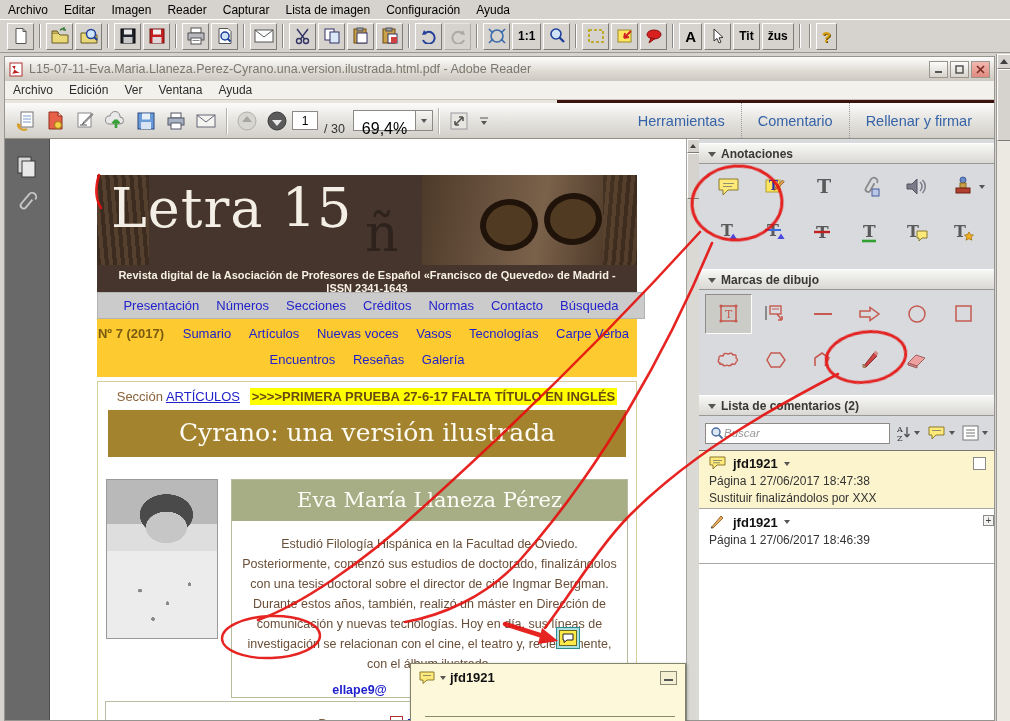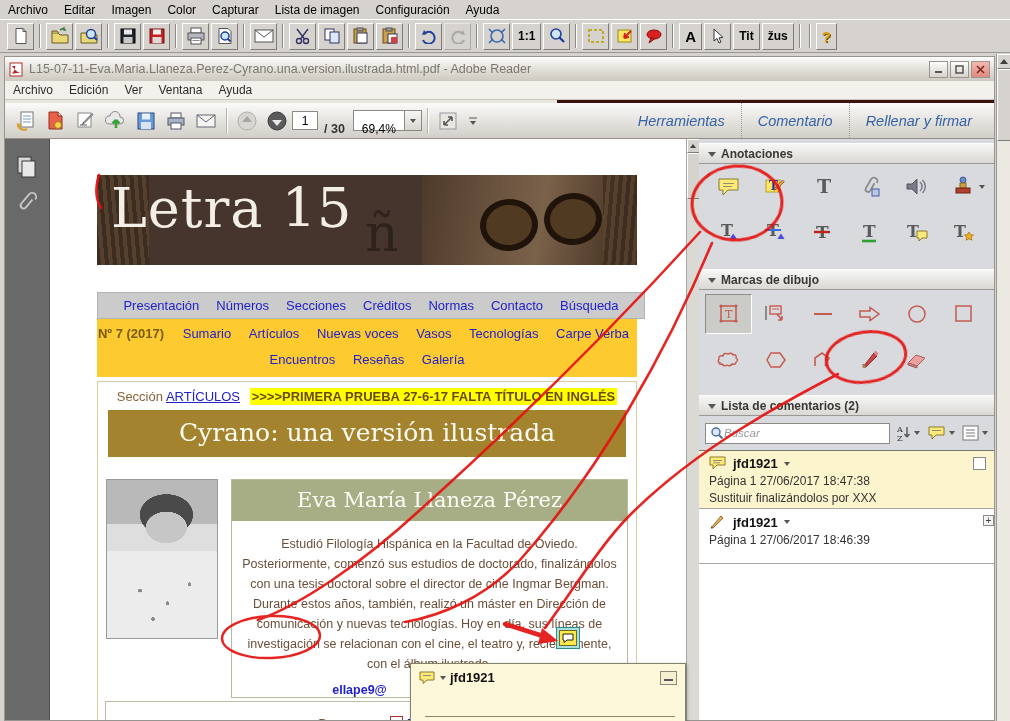--- a/index.html
+++ b/index.html
@@ -39,26 +39,26 @@
   .wbtn.close { background:linear-gradient(#f2b8b0,#e08a80); }
   .ar-menu { height:19px; background:#f2f1ec; display:flex; align-items:center; font-size:12px; color:#2e2e2e; border-bottom:1px solid #c8c5bf; }
   .ar-menu span { padding:2px 8px; }
   .ar-darkline { position:absolute; left:552px; top:43px; width:437px; height:3px; background:#3c120c; }
   .ar-toolbar { position:absolute; left:0; top:46px; width:989px; height:36px;
     background:linear-gradient(#fbfbfa,#e3e1dc 55%,#d2cfc9); border-bottom:1px solid #918e88;
     display:flex; align-items:center; padding:0 6px; }
   .abtn { width:30px; height:28px; display:flex; align-items:center; justify-content:center; }
   .asep { width:1px; height:26px; background:#b5b2ac; margin:0 5px; box-shadow:1px 0 0 #fff; }
   .page-input { width:26px; height:19px; border:1px solid #8d8a85; background:#fff; font-size:12px; text-align:center; }
-  .page-total { font-size:12.5px; color:#333; margin:16px 8px 0 6px;font-weight:bold; }
+  .page-total { font-size:12.5px; color:#333; margin:16px 8px 0 6px; }
   .zoom-combo { display:flex; align-items:center; height:21px; border:1px solid #8d8a85; background:#fff; }
-  .zoom-combo .zval { font-size:12px; padding:0 8px; min-width:46px;margin-top:16px; }
+  .zoom-combo .zval { font-size:16px; padding:0 8px; min-width:46px;margin-top:16px; }
   .zoom-combo .zdrop { width:17px; height:100%; border-left:1px solid #8d8a85;
     background:linear-gradient(#f6f6f4,#d8d6d0); display:flex; align-items:center; justify-content:center; }
-  .ar-tabs { margin-left:auto; display:flex; align-items:flex-end; height:100%;font-style:italic; }
+  .ar-tabs { margin-left:auto; display:flex; align-items:flex-end; height:100%; }
   .ar-tab { font-size:14.5px; color:#3563a8; padding:0 16px; height:100%; display:flex; align-items:center;
     border-left:1px dotted #9a9a9a; }
   .ar-tab:first-child { border-left:none; }
 
   .ar-main { position:absolute; left:0; top:82px; right:0; bottom:0; display:flex; }
   .navpane { width:45px; background:#696969; border-right:1px solid #4e4e4e; padding-top:8px; }
   .navpane .nbtn { width:34px; height:32px; margin:4px auto; display:flex; align-items:center; justify-content:center; }
 
   .docpage { width:636px; background:#fff; position:relative; overflow:hidden; }
 
@@ -171,21 +171,21 @@
 </style>
 </head>
 <body>
 
 <div id="root">
 
   <div class="cap-menubar">
     <span>Archivo</span>
     <span>Editar</span>
     <span>Imagen</span>
-    <span>Color</span>
+    <span>Reader</span>
     <span>Capturar</span>
     <span>Lista de imagen</span>
     <span>Configuración</span>
     <span>Ayuda</span>
   </div>
 
   <div class="cap-toolbar">
     <div class="tbtn">
       <svg width="18" height="18">
           <path d="M4,1.5 h7 l3,3 V16.5 H4 z" fill="#fff" stroke="#555"></path>
@@ -493,20 +493,24 @@
       </div>
 
       <div class="docpage">
         <div class="masthead">
           <div class="mh-img">
             <div class="hairL"></div>
             <div class="portrait"></div>
             <div class="hairR"></div>
             <span class="mh-ghost">ñ</span>
             <span class="mh-title">Letra 15</span>
+          </div>
+          <div class="mh-tag">
+            <div>Revista digital de la Asociación de Profesores de Español «Francisco de Quevedo» de Madrid -</div>
+            <div>ISSN 2341-1643</div>
           </div>
         </div>
 
         <div class="navbar">
           <a href="#">Presentación</a>
           <a href="#">Números</a>
           <a href="#">Secciones</a>
           <a href="#">Créditos</a>
           <a href="#">Normas</a>
           <a href="#">Contacto</a>

